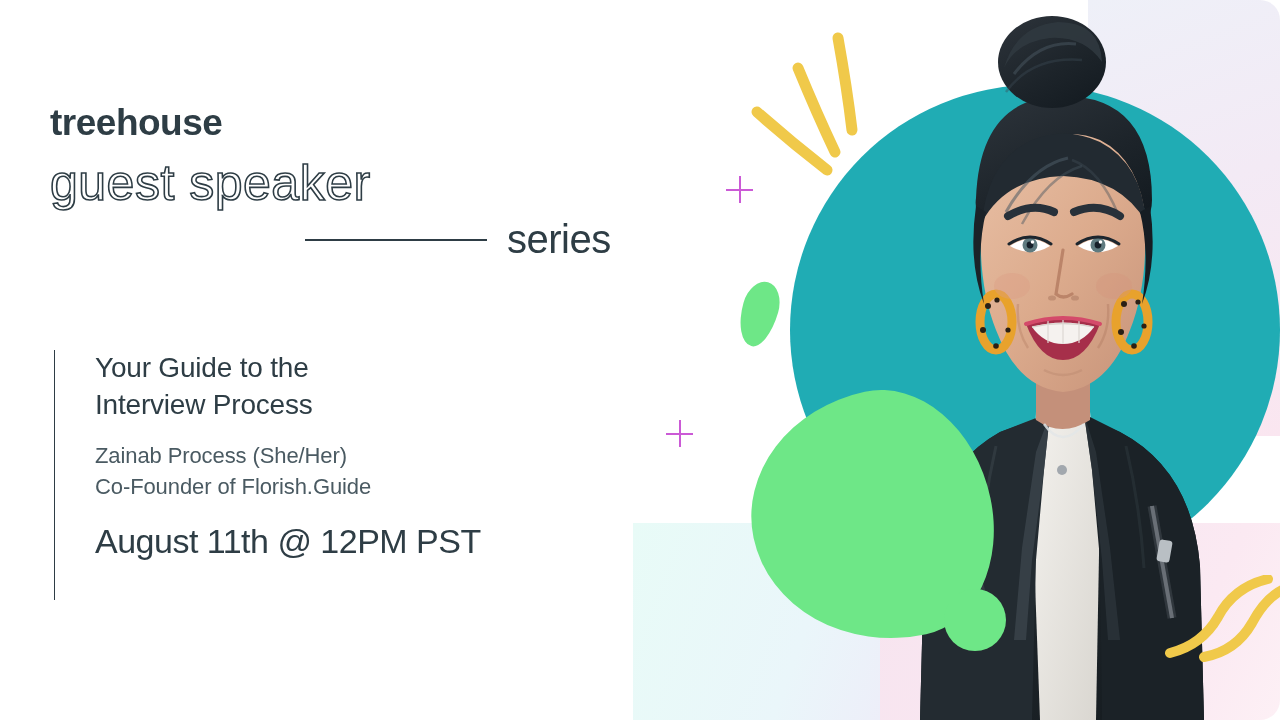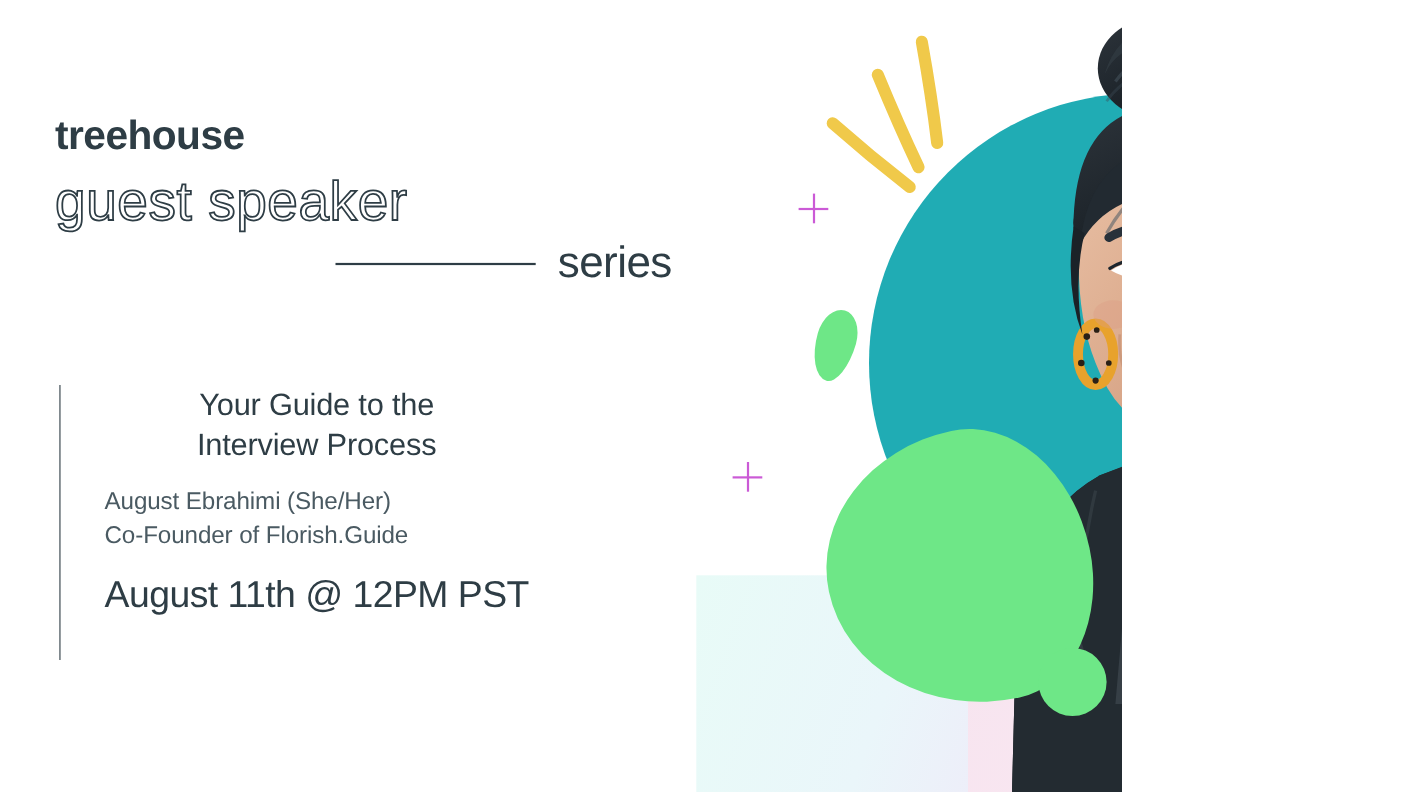--- a/index.html
+++ b/index.html
@@ -2,22 +2,22 @@
 <html><head>
 <meta charset="utf-8">
 <style>
   * { margin:0; padding:0; box-sizing:border-box; }
   html, body {
     width:1280px; height:720px; overflow:hidden;
     background:#ffffff;
     font-family:"Liberation Sans", sans-serif;
   }
   #stage {
-    position:relative; width:1020px; height:720px;
-    background:#ffffff; overflow:hidden;
+    position:relative; width:1280px; height:720px;
+    background:#ffffff; overflow:hidden;border-radius:20px;
   }
 
   
   .panel { position:absolute; }
   #panel-top-right {
     left:1088px; top:0; width:192px; height:436px;
     background:linear-gradient(160deg,#eef0f8 0%,#f3eaf5 45%,#fae6f0 100%);
   }
   #panel-bottom-left {
     left:633px; top:523px; width:430px; height:197px;
@@ -98,21 +98,21 @@
 
   
   #details {
     position:absolute; left:54px; top:350px;
     height:250px; padding-left:40px;
     border-left:1.6px solid #2e3d45;
     display:flex; flex-direction:column; justify-content:flex-start;
   }
   #session-title {
     font-size:28px; font-weight:500; color:#2e3d45;
-    line-height:1.32; letter-spacing:-0.2px;text-align:center;
+    line-height:1.32; letter-spacing:-0.2px;
   }
   #speaker-name, #speaker-role {
     font-size:22px; font-weight:400; color:#4a5a62;
     line-height:1.42; letter-spacing:-0.1px;
   }
   #speaker-name { margin-top:16px; }
   #event-datetime {
     margin-top:20px;
     font-size:34px; font-weight:400; color:#2e3d45; letter-spacing:-0.5px;
   }
@@ -302,18 +302,18 @@
       <span id="series-rule"></span>
       <span id="series-label">series</span>
     </div>
   </div>
 
   <div id="details">
     <div id="session-title">
       <span>Your Guide to the</span><br>
       <span>Interview Process</span>
     </div>
-    <div id="speaker-name">August Ebrahimi (She/Her)</div>
+    <div id="speaker-name">Zainab Process (She/Her)</div>
     <div id="speaker-role">Co-Founder of Florish.Guide</div>
     <div id="event-datetime">August 11th @ 12PM PST</div>
   </div>
 
 </div>
 
 </body></html>

